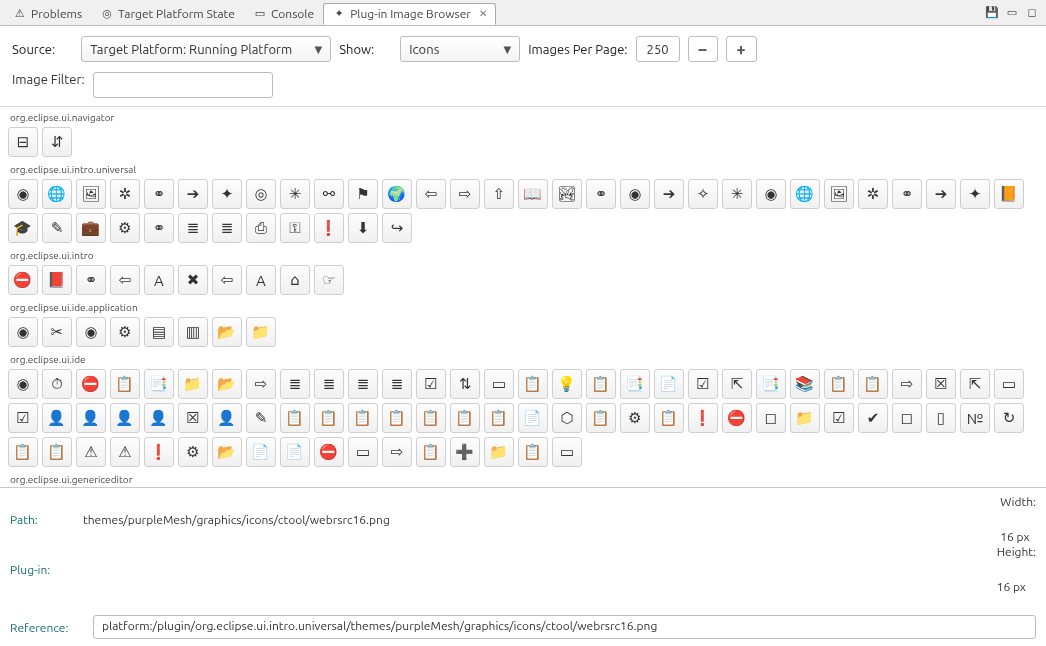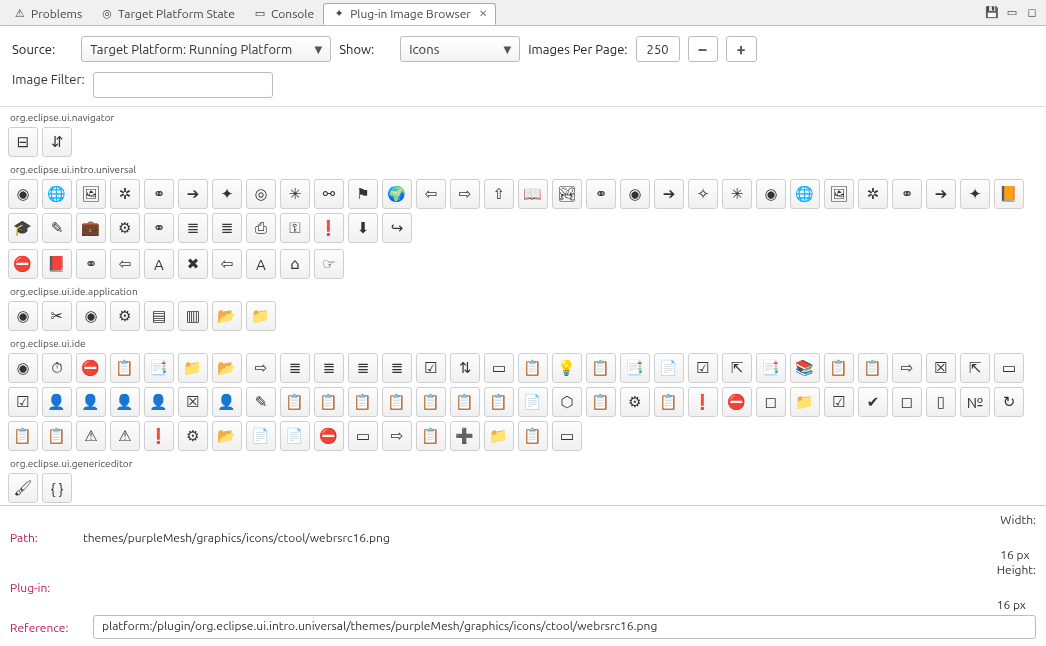--- a/index.html
+++ b/index.html
@@ -17,21 +17,21 @@
 .numbox { border: 1px solid #bcbcbc; border-radius: 3px; padding: 3px 10px; min-height: 26px; min-width: 44px; display: inline-flex; align-items: center; }
 .stepper { font-size: 16px; font-weight: 600; color: #555; }
 .filter-row { display: flex; align-items: flex-start; gap: 8px; padding: 4px 12px 8px; }
 .textfield { border: 1px solid #bcbcbc; border-radius: 3px; padding: 3px 8px; min-height: 26px; min-width: 180px; background: #fff; }
 .content { flex: 1; overflow: auto; border-top: 1px solid #ddd; padding: 2px 8px; }
 .section-title { font-size: 10px; color: #484848; padding: 3px 0 2px 2px; }
 .icon-row { display: flex; flex-wrap: wrap; gap: 4px; padding: 2px 0 4px; }
 .icon-btn { width: 30px; height: 30px; border: 1px solid #cfcfcf; border-radius: 3px; background: linear-gradient(#fdfdfd,#f0f0f0); display: inline-flex; align-items: center; justify-content: center; font-size: 15px; cursor: pointer; }
 .footer { border-top: 1px solid #ccc; padding: 6px 10px; font-size: 12px; color: #333; }
 .footer-row { display: flex; align-items: center; gap: 8px; padding: 1px 0; }
-.footer-label { width: 65px; color: #be185d; }
+.footer-label { width: 65px; color: #0f766e; }
 .footer-val { flex: 1; }
 .footer-right { margin-left: auto; display: flex; gap: 22px; flex-direction: column; }
 .ref-input { flex: 1; border: 1px solid #bcbcbc; border-radius: 3px; padding: 3px 8px; min-height: 24px; background: #fff; font-size: 12px; }
 </style>
 </head>
 <body>
 
 <div class="tabs-bar">
   <div id="tabs-container" style="display:flex;">
       <div class="tab">
@@ -133,20 +133,21 @@
       <div class="icon-btn">⚙</div>
       <div class="icon-btn">⚭</div>
       <div class="icon-btn">≣</div>
       <div class="icon-btn">≣</div>
       <div class="icon-btn">⎙</div>
       <div class="icon-btn">⚿</div>
       <div class="icon-btn">❗</div>
       <div class="icon-btn">⬇</div>
       <div class="icon-btn">↪</div>
     </div>
+    <div class="section-title">org.eclipse.ui.intro</div>
     <div class="icon-row">
       <div class="icon-btn">⛔</div>
       <div class="icon-btn">📕</div>
       <div class="icon-btn">⚭</div>
       <div class="icon-btn">⇦</div>
       <div class="icon-btn">A</div>
       <div class="icon-btn">✖</div>
       <div class="icon-btn">⇦</div>
       <div class="icon-btn">A</div>
       <div class="icon-btn">⌂</div>
@@ -270,19 +271,19 @@
       <span>16 px</span>
     </span>
   </div>
   <div class="footer-row">
     <span class="footer-label">Plug-in:</span>
     <span class="footer-right">
       <span>Height:</span>
       <span>16 px</span>
     </span>
   </div>
-  <div class="footer-row" style="margin-top:2px;">
+  <div class="footer-row" style="margin-top:20px;">
     <span class="footer-label" style="width:75px;">Reference:</span>
     <div class="ref-input">
       <span>platform:/plugin/org.eclipse.ui.intro.universal/themes/purpleMesh/graphics/icons/ctool/webrsrc16.png</span>
     </div>
   </div>
 </div>
 
 </body></html>

